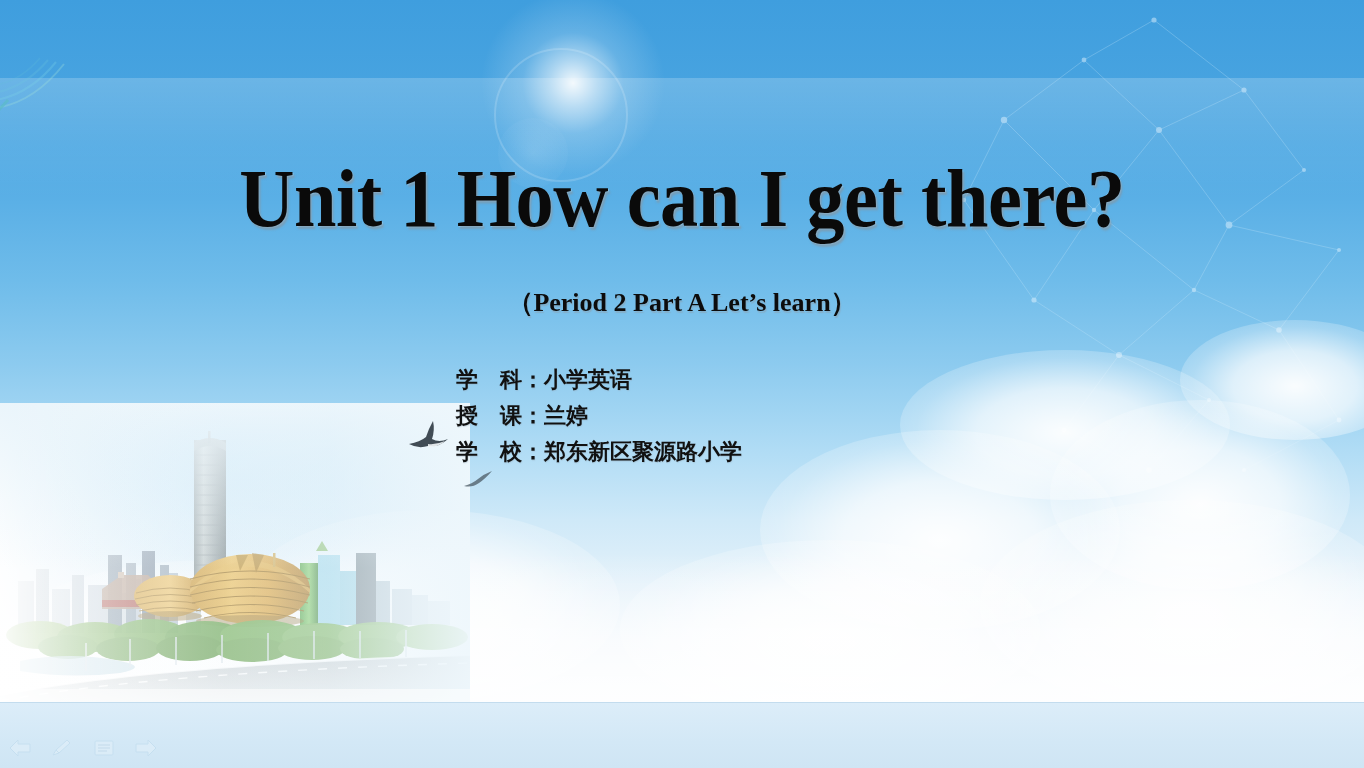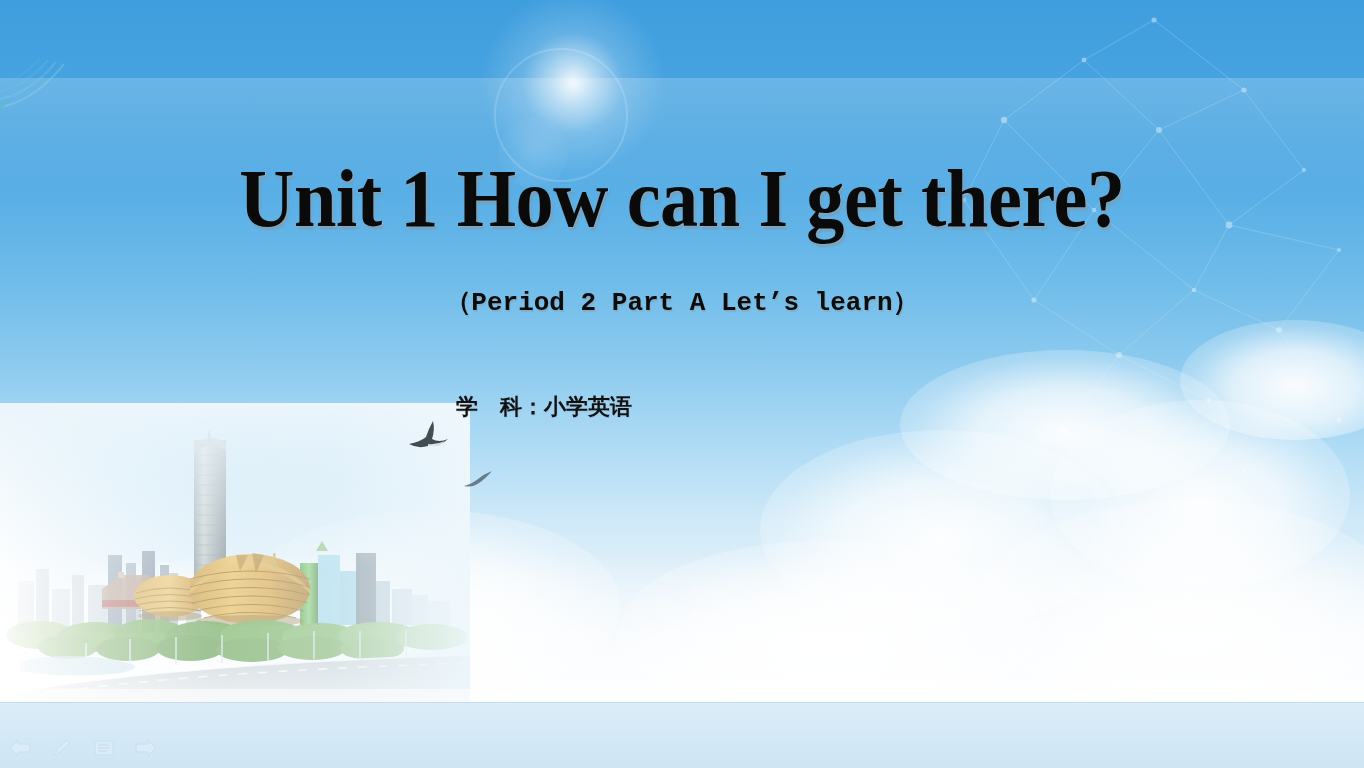--- a/index.html
+++ b/index.html
@@ -169,35 +169,34 @@
     text-shadow: 2px 3px 2px rgba(130,150,165,0.65),
                  1px 1px 0 rgba(255,255,255,0.25);
     white-space: nowrap;
   }
 
   .subtitle {
     position: absolute;
     left: 0; top: 286px;
     width: 1364px;
     text-align: center;
-    font-family: Liberation Mono, monospace;
+    font-family: Liberation Serif, serif;
     font-weight: bold;
     font-size: 26px;
     line-height: 34px;
     color: #0c0c0c;
     text-shadow: 1px 2px 1px rgba(140,160,175,0.55);
     white-space: nowrap;
   }
 
   .info-block {
     position: absolute;
     left: 456px;
     top: 362px;
     width: 560px;
-    margin-top: 27px;
   }
   .info-row {
     font-family: "Liberation Serif", "DejaVu Serif", serif;
     font-weight: bold;
     font-size: 22px;
     line-height: 36px;
     color: #111111;
     white-space: pre;
     text-shadow: 0.5px 1px 1px rgba(150,170,185,0.40);
   }
@@ -475,20 +474,22 @@
     <svg class="bird bird-2" width="34" height="24" viewBox="0 0 34 24">
       <path d="M2 18 Q10 16 16 11 Q22 6 30 3 Q23 11 17 15 Q10 20 2 18 Z" fill="#4b5a64" opacity="0.75"></path>
     </svg>
 
     <div class="title">Unit 1 How can I get there?</div>
 
     <div class="subtitle">（Period 2  Part A Let’s learn）</div>
 
     <div class="info-block">
       <div class="info-row">学　科：小学英语</div>
+      <div class="info-row">授　课：兰婷</div>
+      <div class="info-row">学　校：郑东新区聚源路小学</div>
     </div>
 
   </div>
 
   <div class="toolbar">
     <div class="toolbar-icons">
 
       <div class="tb-btn">
         <svg width="24" height="20" viewBox="0 0 24 20">
           <path d="M10 2 L10 6 L22 6 L22 14 L10 14 L10 18 L2 10 Z" fill="#e3f1fa" stroke="#bcd9ec" stroke-width="1"></path>

